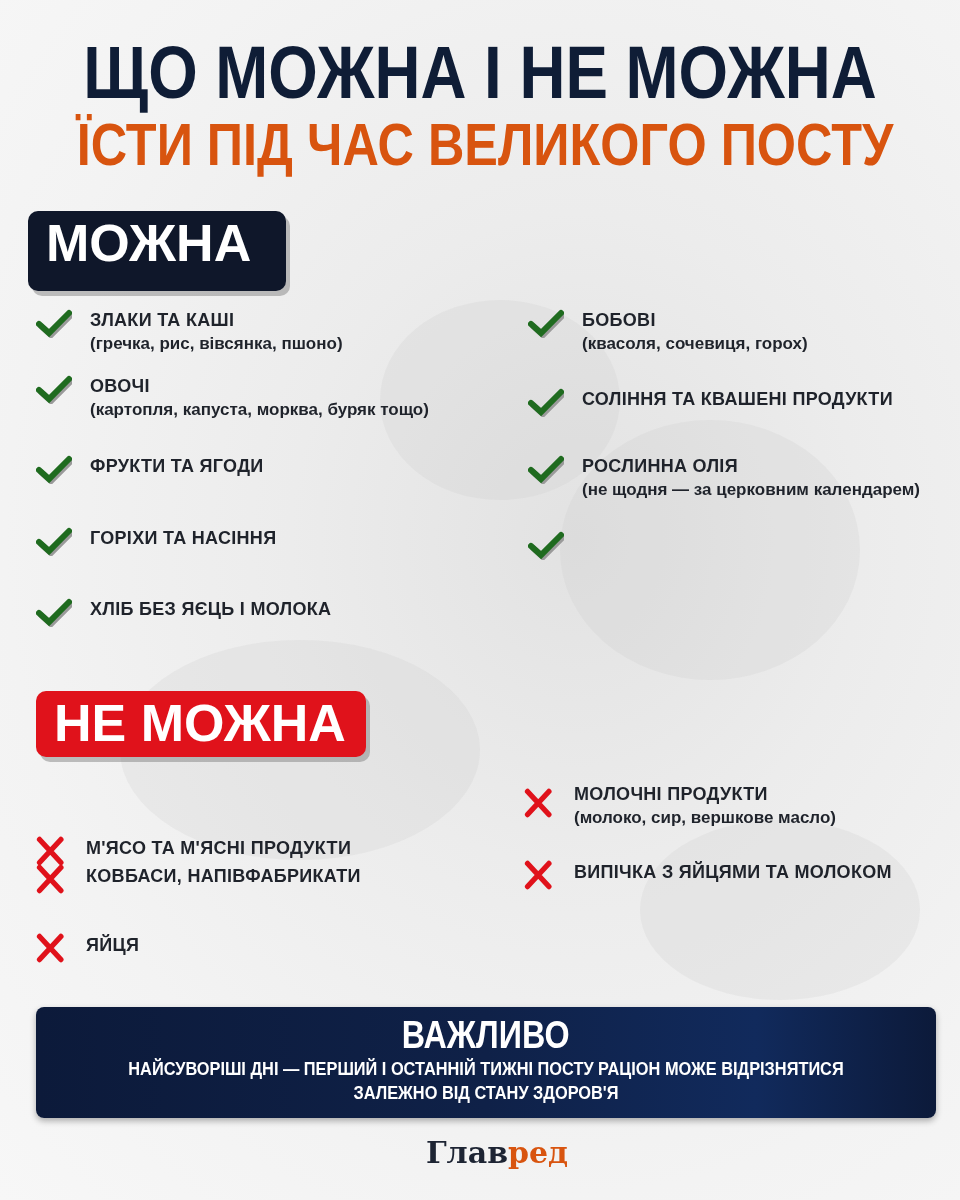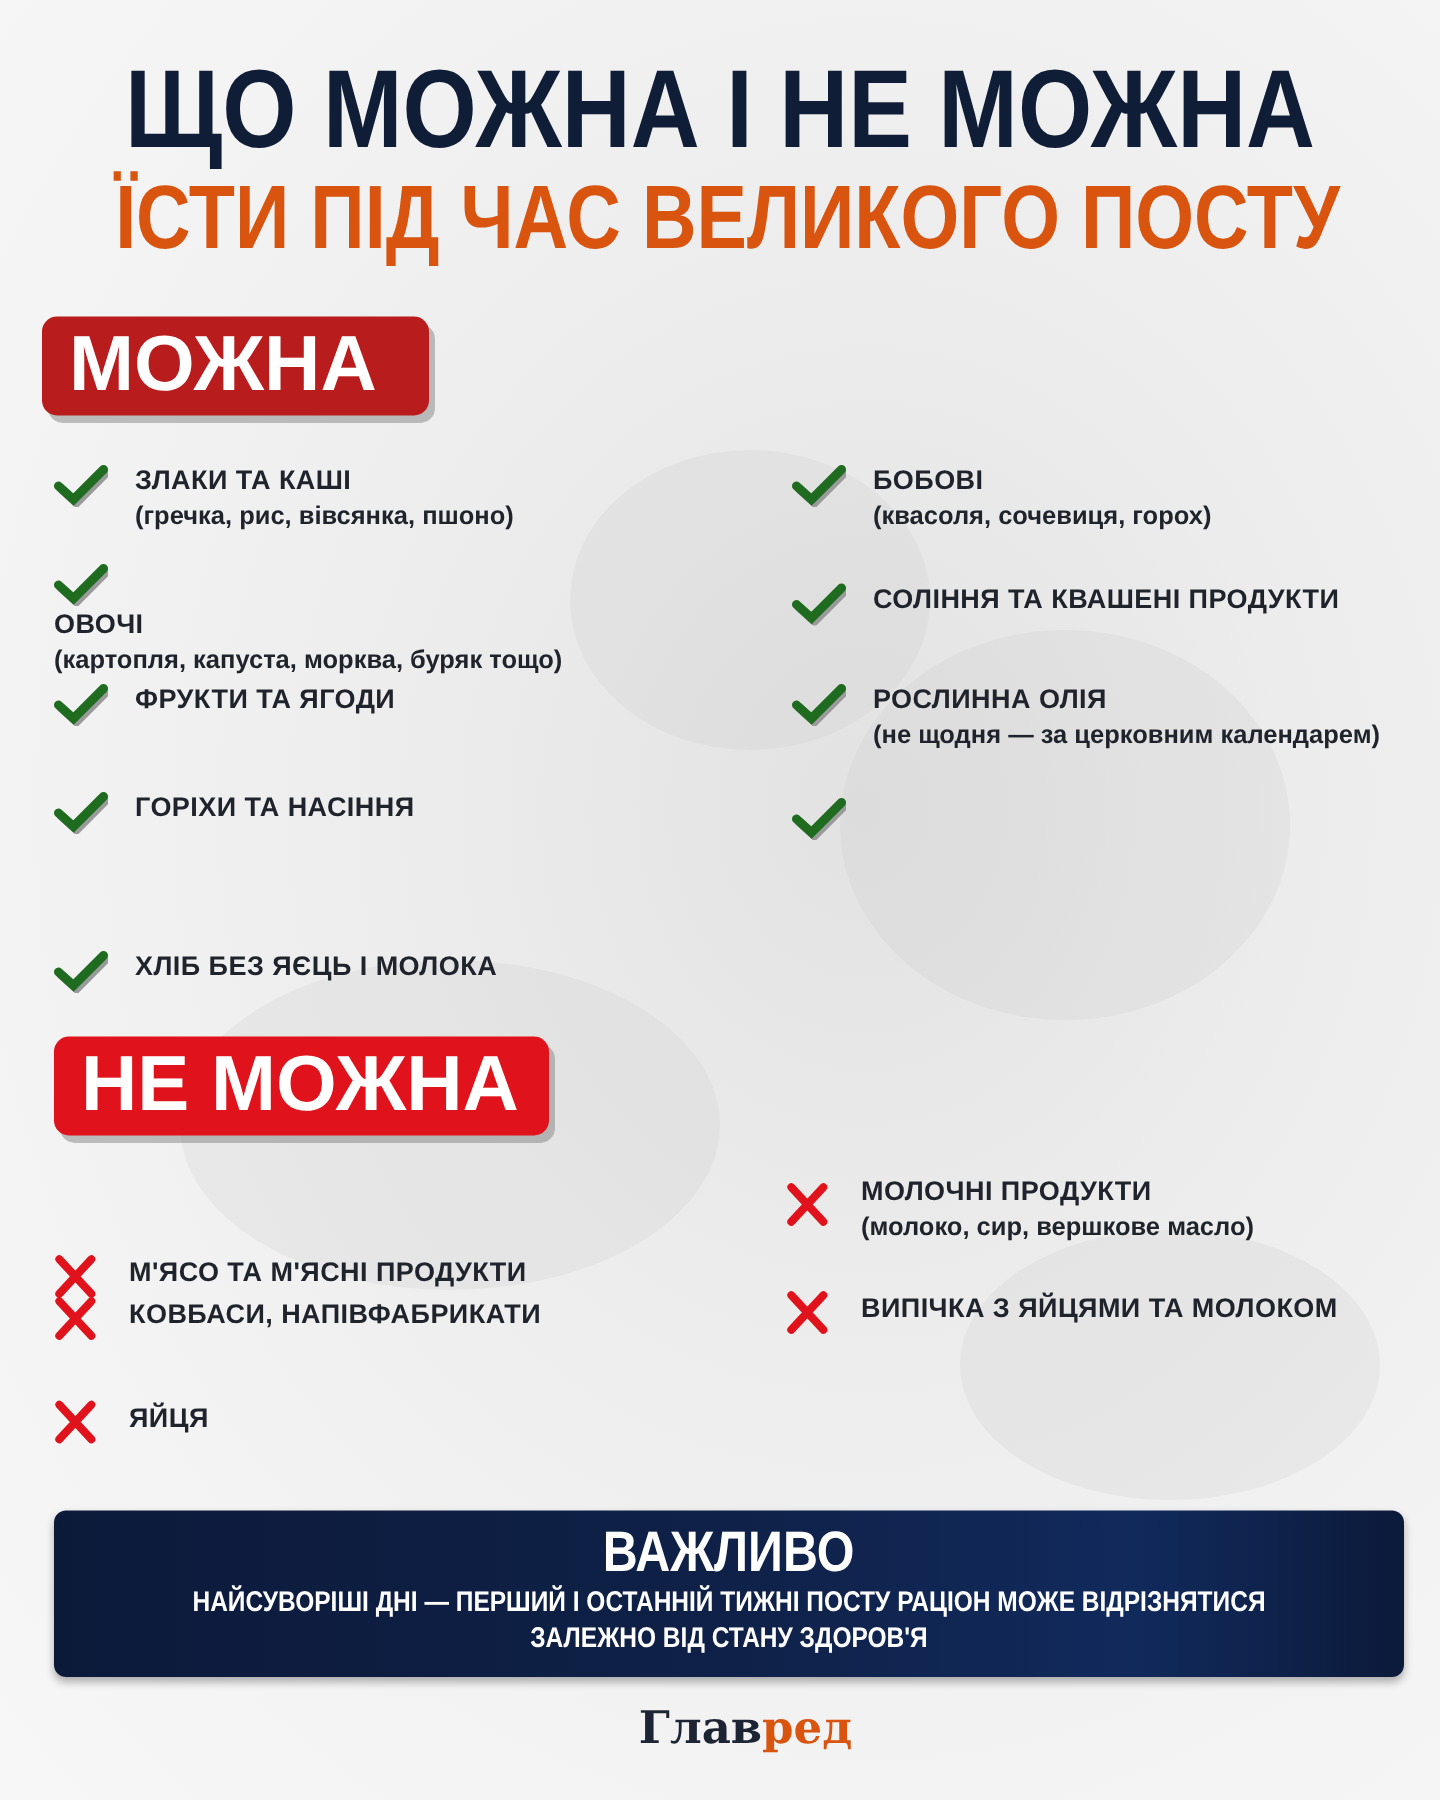--- a/index.html
+++ b/index.html
@@ -20,21 +20,21 @@
     position: absolute; top: 110px; left: 0; width: 960px; text-align: center;
     font-size: 60px; font-weight: 700; color: #d8540f;
     transform: scaleX(0.84); transform-origin: center; white-space: nowrap;
   }
   .badge {
     position: absolute; border-radius: 10px; color: #fff; font-weight: 700;
     font-size: 52px; line-height: 64px; padding: 0 18px;
     box-shadow: 4px 5px 0 rgba(120,120,120,0.45);
     white-space: nowrap;
   }
-  .badge.yes { left: 28px; top: 211px; width: 258px; height: 66px; background: #b91c1c; }
+  .badge.yes { left: 28px; top: 211px; width: 258px; height: 80px; background: #0f172a; }
   .badge.no  { left: 36px; top: 691px; width: 330px; height: 66px; background: #e0121b; }
   .item { position: absolute; display: flex; align-items: flex-start; }
   .icon { width: 36px; height: 30px; flex: none; margin-right: 18px; }
   .txt { display: flex; flex-direction: column; }
   .main { font-size: 18px; font-weight: 700; color: #1f232b; letter-spacing: 0.3px; line-height: 24px; }
   .sub  { font-size: 17px; font-weight: 700; color: #1f232b; line-height: 24px; }
   .important {
     position: absolute; left: 36px; top: 1007px; width: 900px; height: 111px;
     background: linear-gradient(90deg, #0c1a3a 0%, #0f2148 50%, #112a5c 80%, #0c1a3a 100%);
     border-radius: 8px; box-shadow: 0 3px 6px rgba(0,0,0,0.3); text-align: center; color: #fff;
@@ -70,21 +70,21 @@
 <div class="item" style="left:36px;top:308px;">
   <svg class="icon" viewBox="0 0 36 30">
       <path d="M3 16 L13 25 L33 5" fill="none" stroke="#9a9a9a" stroke-width="6" stroke-linecap="round" transform="translate(2,2)"></path>
       <path d="M3 16 L13 25 L33 5" fill="none" stroke="#1f6b1f" stroke-width="6" stroke-linecap="round"></path>
     </svg>
   <div class="txt">
       <span class="main">ЗЛАКИ ТА КАШІ</span>
       <span class="sub">(гречка, рис, вівсянка, пшоно)</span>
     </div>
 </div>
-<div class="item" style="left:36px;top:374px;flex-direction:column;">
+<div class="item" style="left:36px;top:374px;">
   <svg class="icon" viewBox="0 0 36 30">
       <path d="M3 16 L13 25 L33 5" fill="none" stroke="#9a9a9a" stroke-width="6" stroke-linecap="round" transform="translate(2,2)"></path>
       <path d="M3 16 L13 25 L33 5" fill="none" stroke="#1f6b1f" stroke-width="6" stroke-linecap="round"></path>
     </svg>
   <div class="txt">
       <span class="main">ОВОЧІ</span>
       <span class="sub">(картопля, капуста, морква, буряк тощо)</span>
     </div>
 </div>
 <div class="item" style="left:36px;top:454px;">
@@ -98,21 +98,21 @@
 </div>
 <div class="item" style="left:36px;top:526px;">
   <svg class="icon" viewBox="0 0 36 30">
       <path d="M3 16 L13 25 L33 5" fill="none" stroke="#9a9a9a" stroke-width="6" stroke-linecap="round" transform="translate(2,2)"></path>
       <path d="M3 16 L13 25 L33 5" fill="none" stroke="#1f6b1f" stroke-width="6" stroke-linecap="round"></path>
     </svg>
   <div class="txt">
       <span class="main">ГОРІХИ ТА НАСІННЯ</span>
     </div>
 </div>
-<div class="item" style="left:36px;top:632px;text-align:right;">
+<div class="item" style="left:36px;top:597px;text-align:right;">
   <svg class="icon" viewBox="0 0 36 30">
       <path d="M3 16 L13 25 L33 5" fill="none" stroke="#9a9a9a" stroke-width="6" stroke-linecap="round" transform="translate(2,2)"></path>
       <path d="M3 16 L13 25 L33 5" fill="none" stroke="#1f6b1f" stroke-width="6" stroke-linecap="round"></path>
     </svg>
   <div class="txt">
       <span class="main">ХЛІБ БЕЗ ЯЄЦЬ І МОЛОКА</span>
     </div>
 </div>
 
 <div class="item" style="left:528px;top:308px;">

